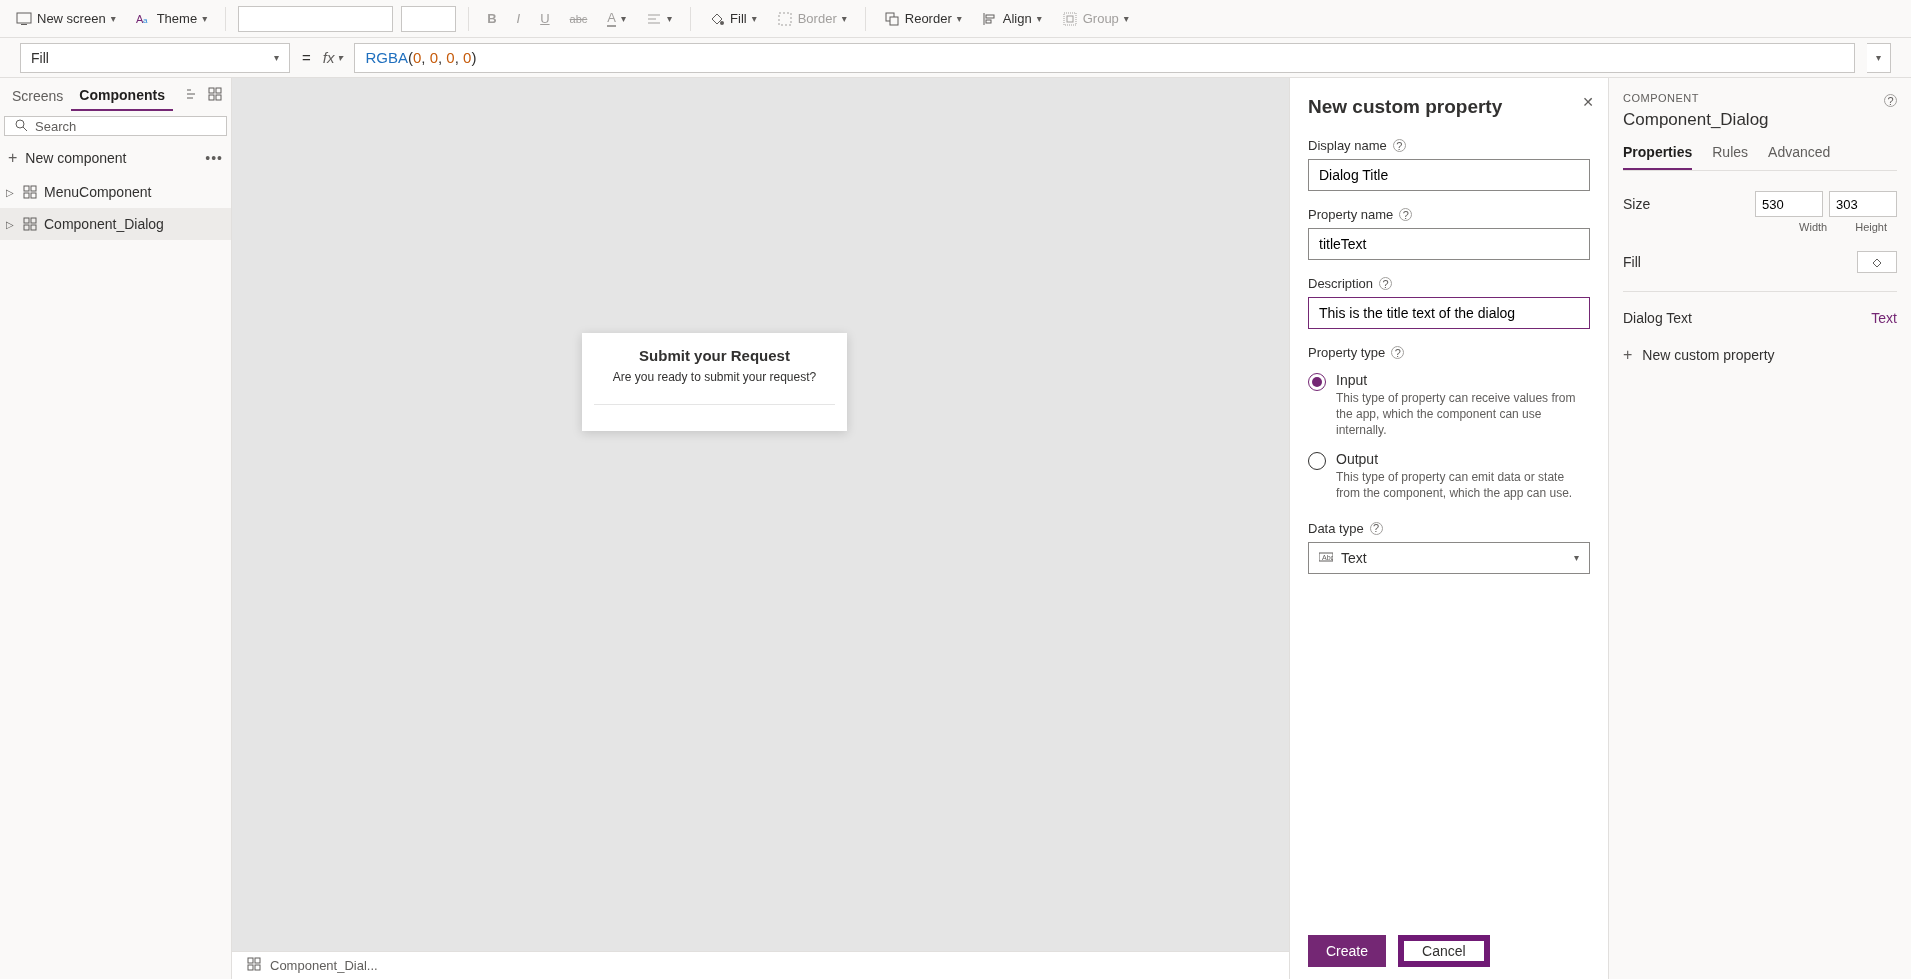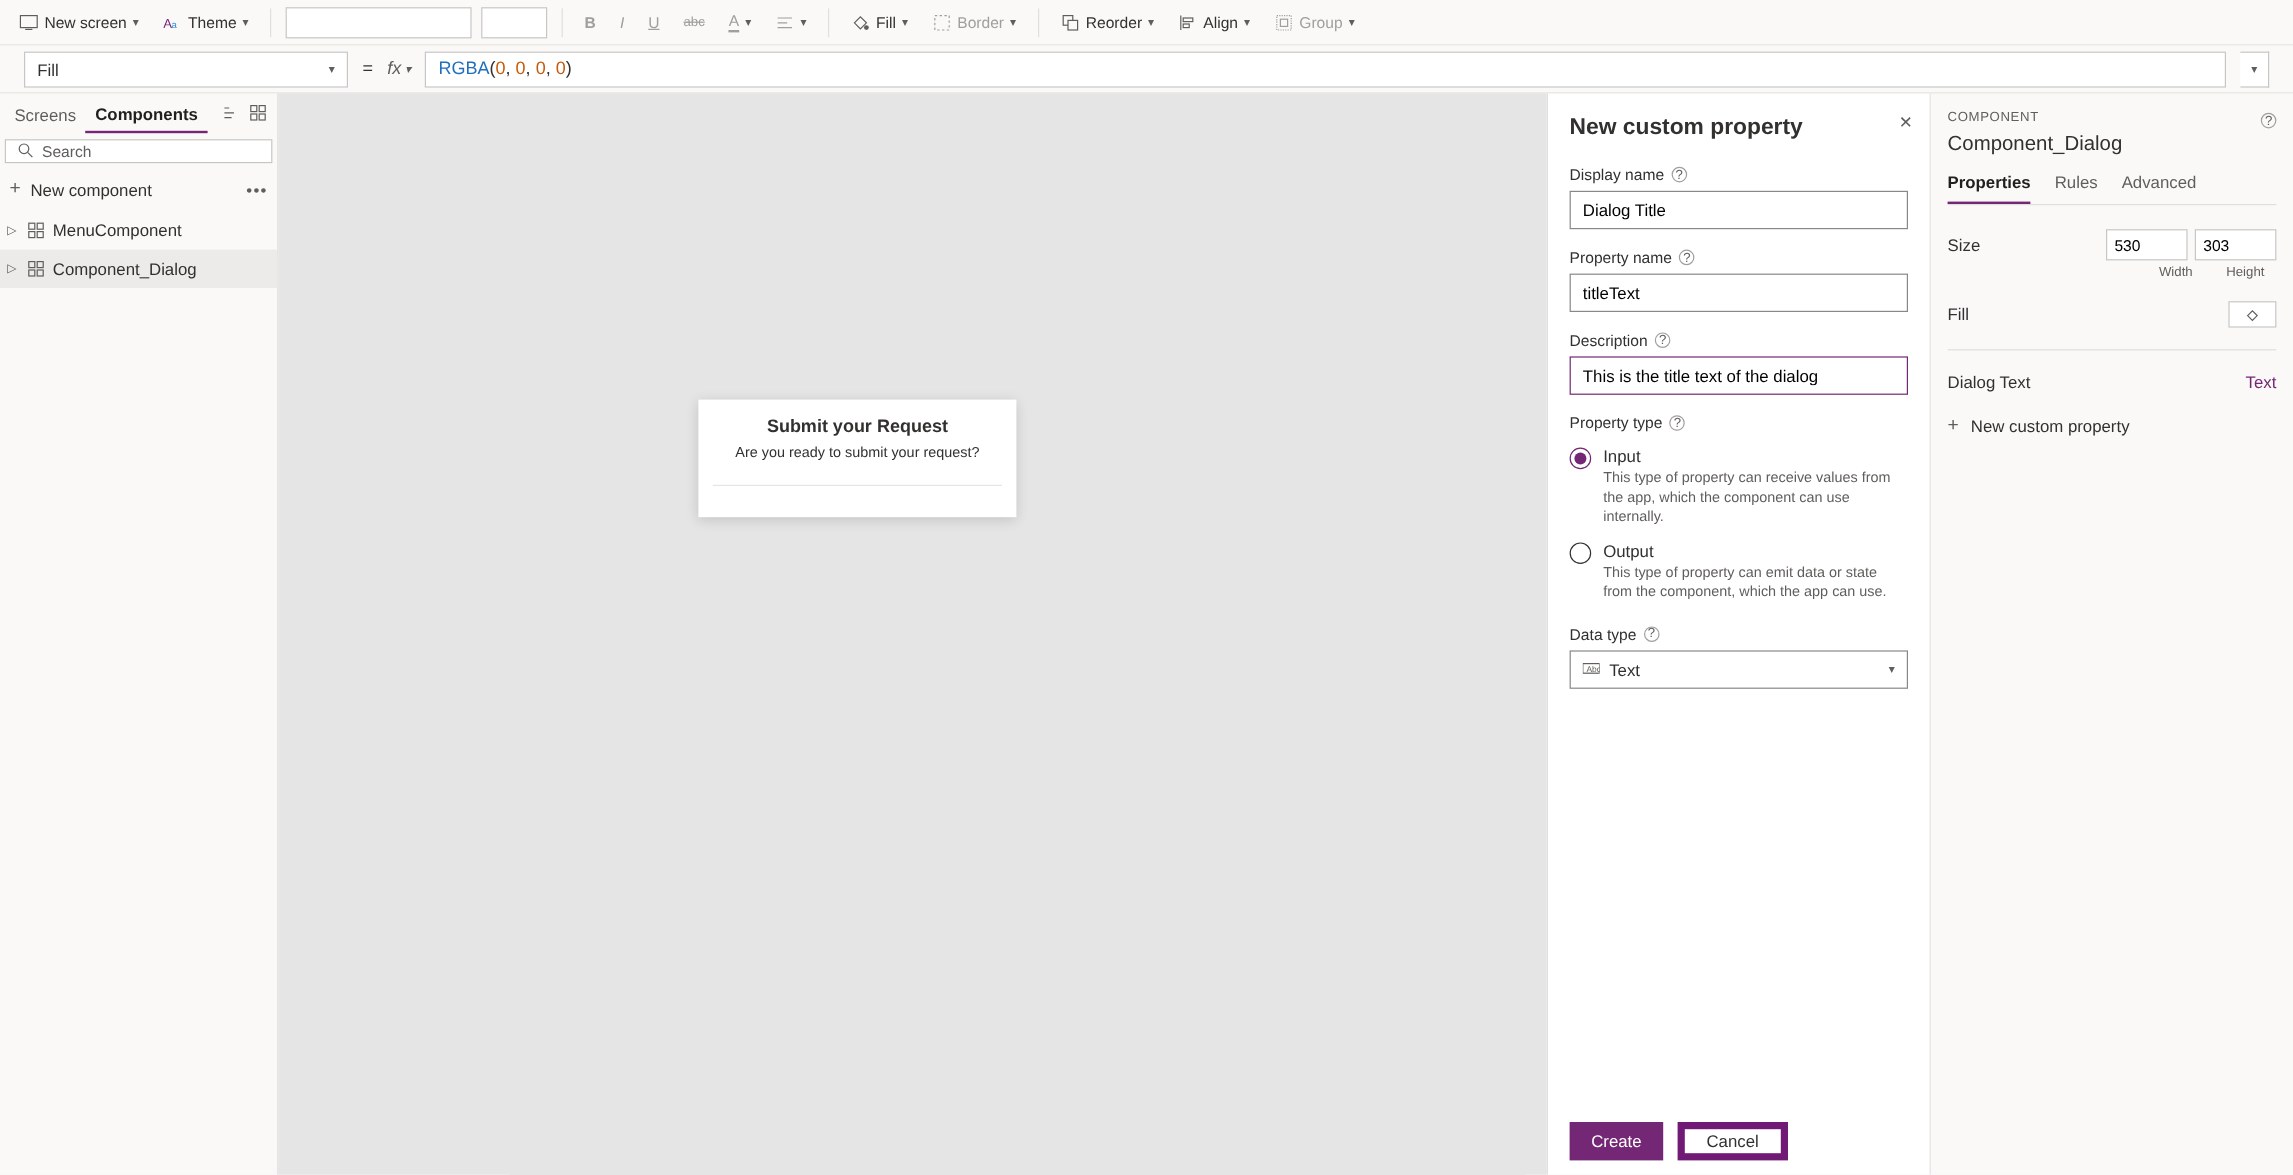--- a/index.html
+++ b/index.html
@@ -266,20 +266,29 @@
       <span>Component_Dialog</span>
     </div>
   </div>
 
   <div class="canvas">
     <div class="dialog-comp">
       <div class="dialog-title">Submit your Request</div>
       <div class="dialog-msg">Are you ready to submit your request?</div>
       <hr class="dialog-line">
     </div>
+    <div class="status-bar">
+      <span><svg class="ico" viewBox="0 0 16 16">
+            <rect x="2" y="2" width="5" height="5" fill="none" stroke="#605e5c"></rect>
+            <rect x="9" y="2" width="5" height="5" fill="none" stroke="#605e5c"></rect>
+            <rect x="2" y="9" width="5" height="5" fill="none" stroke="#605e5c"></rect>
+            <rect x="9" y="9" width="5" height="5" fill="none" stroke="#605e5c"></rect>
+          </svg></span>
+      <span>Component_Dial...</span>
+    </div>
   </div>
 
   <div class="prop-panel">
     <h2>New custom property</h2>
     <span class="close-x">✕</span>
 
     <div class="form-label">
       <span>Display name</span>
       <span class="help-ico">?</span>
     </div>

